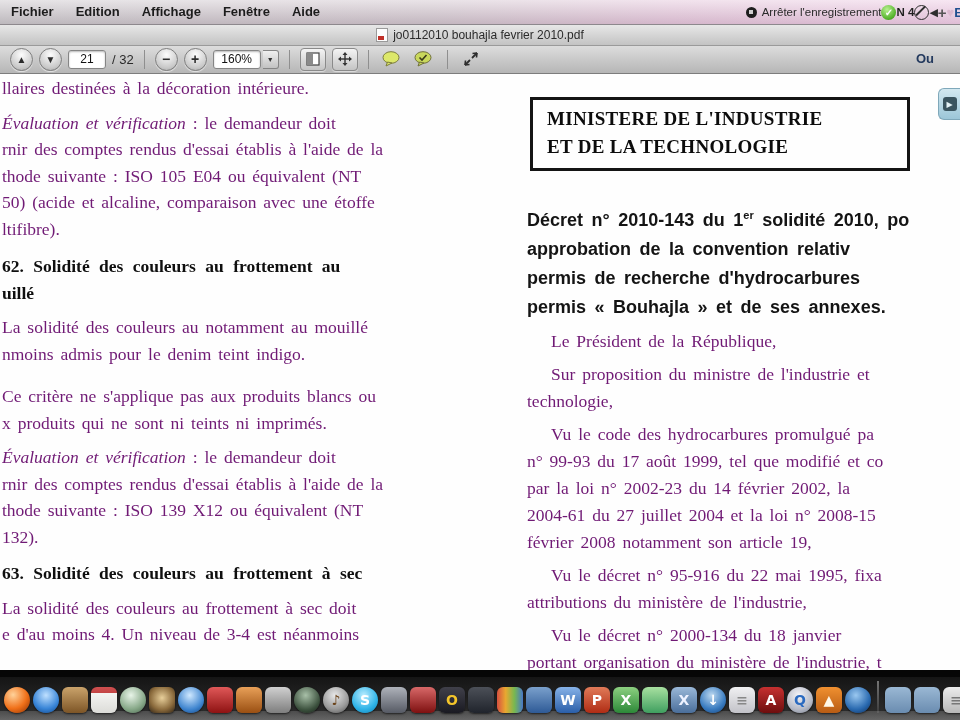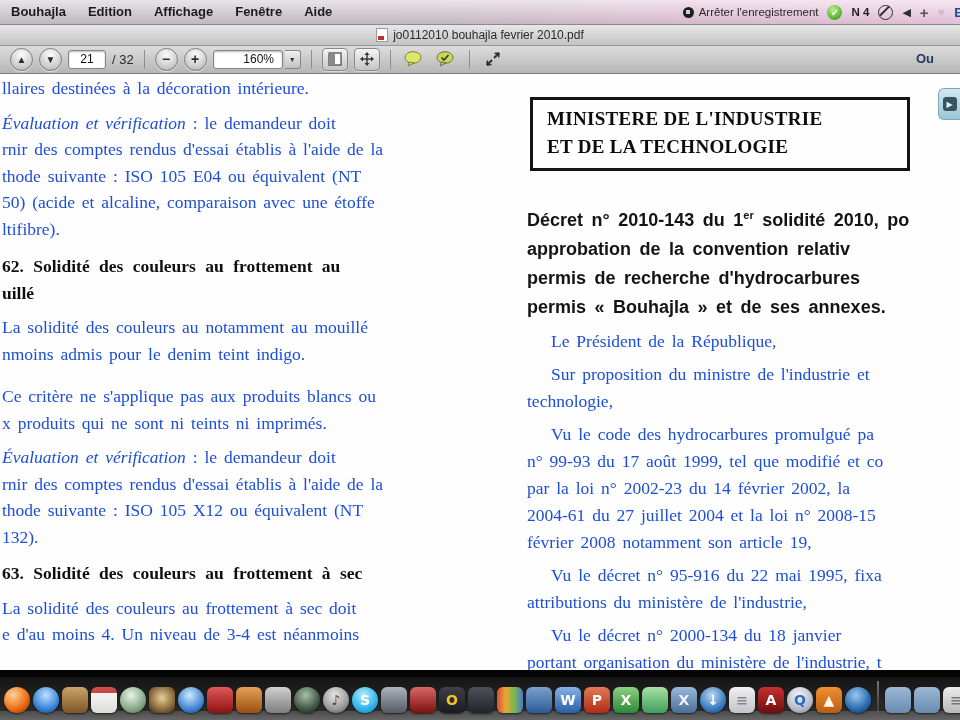--- a/index.html
+++ b/index.html
@@ -3,21 +3,21 @@
 <meta charset="utf-8">
 <style>
   html,body{margin:0;padding:0;width:960px;height:720px;overflow:hidden;background:#000;
     font-family:"Liberation Sans",sans-serif;position:relative;}
   
   #menubar{position:absolute;top:0;left:0;right:0;height:24px;
     background:linear-gradient(180deg,rgba(255,255,255,.55),rgba(0,0,0,.06)),
                linear-gradient(90deg,#c9c4c9 0%,#cfc2cb 45%,#e2c2d8 70%,#edc9e3 100%);
     border-bottom:1px solid #8d888d;display:flex;align-items:center;z-index:30;}
   .menu-item{padding:0 11px;font-size:13px;font-weight:bold;color:#1c1c1c;line-height:24px;}
-  #menubar-right{margin-left:auto;display:flex;align-items:center;gap:9px;padding-right:2px;}
+  #menubar-right{margin-left:auto;display:flex;align-items:center;padding-right:2px;}
   #rec-group{display:flex;align-items:center;gap:5px;}
   .rec-stop{width:11px;height:11px;border-radius:50%;background:#1e1e1e;
     display:inline-flex;align-items:center;justify-content:center;}
   .rec-stop i{width:4px;height:4px;background:#cfcfcf;display:block;}
   #rec-label{font-size:11.5px;color:#2a2a2a;}
   .mb-check{width:15px;height:15px;border-radius:50%;
     background:radial-gradient(circle at 40% 30%,#b8f090,#57b52e 65%,#2d7a12);
     color:#fff;font-size:10px;font-weight:bold;display:flex;align-items:center;justify-content:center;}
   .mb-n4{font-size:11.5px;font-weight:bold;color:#1f1f1f;}
   .mb-slash{width:13px;height:13px;border:1.6px solid #2e2e2e;border-radius:50%;position:relative;}
@@ -43,41 +43,41 @@
     font-size:10px;color:#2c2c2c;box-shadow:0 1px 1px rgba(255,255,255,.6);}
   .tb-btn.txt{font-size:14px;font-weight:bold;}
   .tb-btn-sq{width:24px;height:21px;border-radius:4px;flex:none;
     background:linear-gradient(180deg,#f4f4f4,#c4c4c4);border:1px solid #8a8a8a;
     display:flex;align-items:center;justify-content:center;box-shadow:0 1px 1px rgba(255,255,255,.55);}
   .tb-ghost{width:26px;height:21px;display:flex;align-items:center;justify-content:center;flex:none;}
   .tb-field{background:#fff;border:1px solid #858585;border-radius:3px;height:17px;
     font-size:12px;text-align:center;color:#111;box-shadow:inset 0 1px 2px rgba(0,0,0,.28);
     font-family:"Liberation Sans",sans-serif;padding:0;}
   #page-field{width:36px;text-align:center;}
-  #zoom-field{width:46px;display:flex;align-items:center;justify-content:center;padding-left:22px;}
+  #zoom-field{width:46px;display:flex;align-items:center;justify-content:center;}
   #zoom-drop{width:15px;height:17px;border:1px solid #858585;border-left:none;border-radius:0 3px 3px 0;
     margin-left:-4px;background:linear-gradient(180deg,#f0f0f0,#c2c2c2);
     display:flex;align-items:center;justify-content:center;font-size:7px;color:#333;}
   .tb-sep{width:1px;height:19px;background:#8f8f8f;margin:0 4px;flex:none;}
   .tb-label{font-size:13px;color:#2a2a2a;}
   #tools-label{position:absolute;right:26px;top:6px;font-size:13px;font-weight:bold;color:#243a5e;}
   
   #sidetab{position:absolute;right:0;top:88px;width:21px;height:30px;z-index:27;
     background:linear-gradient(180deg,#d2e8f0,#9cc6d8);border:1px solid #7fa8ba;border-right:none;
     border-radius:6px 0 0 6px;display:flex;align-items:center;justify-content:center;}
   .sidetab-glyph{width:14px;height:14px;background:#3a545f;border-radius:3px;color:#e4f2f6;
     font-size:8px;display:flex;align-items:center;justify-content:center;}
   
   #page{position:absolute;top:73px;left:0;width:960px;height:597px;background:#fefefe;overflow:hidden;}
   .col-left{position:absolute;left:2px;top:2px;width:470px;overflow:hidden;}
   .col-right{position:absolute;left:527px;top:0;width:440px;}
   .block{margin:0;}
   .line{white-space:nowrap;}
   .serif .line{font-family:"Liberation Serif","DejaVu Serif",serif;font-size:17.5px;line-height:26.5px;
-    color:#1d4ed8;word-spacing:2.5px;}
+    color:#701a75;word-spacing:2.5px;}
   .col-right .serif .line{line-height:27px;}
   .heading .line{font-weight:bold;word-spacing:5px;color:#0f0f0f;}
   .sans-bold .line{font-family:"Liberation Sans",sans-serif;font-weight:bold;font-size:18px;
     line-height:29px;color:#141414;word-spacing:3.5px;}
   .it{font-style:italic;}
   .sup{vertical-align:super;font-size:11px;}
   .ind{padding-left:24px;}
   #min-box{margin-top:24px;margin-left:3px;width:352px;border:3px solid #141414;
     padding:5px 8px 7px 14px;font-family:"Liberation Serif","DejaVu Serif",serif;font-weight:bold;
     font-size:19px;line-height:28px;letter-spacing:.3px;color:#0c0c0c;}
@@ -94,21 +94,21 @@
   .dock-icon.circle{border-radius:50%;}
   .dock-glyph{position:absolute;inset:0;display:flex;align-items:center;justify-content:center;
     font-size:14px;font-weight:bold;font-family:"DejaVu Sans",sans-serif;}
   .dock-sep{width:2px;height:32px;flex:none;margin:0 3px;
     background:linear-gradient(180deg,rgba(255,255,255,.4),rgba(255,255,255,.08));}
 </style>
 </head>
 <body>
 
 <div id="menubar">
-  <span id="menu-items"><span class="menu-item">Bouhajla</span><span class="menu-item">Edition</span><span class="menu-item">Affichage</span><span class="menu-item">Fenêtre</span><span class="menu-item">Aide</span></span>
+  <span id="menu-items"><span class="menu-item">Fichier</span><span class="menu-item">Edition</span><span class="menu-item">Affichage</span><span class="menu-item">Fenêtre</span><span class="menu-item">Aide</span></span>
   <span id="menubar-right">
     <span id="rec-group">
       <span class="rec-stop">
           <i></i>
         </span>
       <span id="rec-label">Arrêter l'enregistrement</span>
     </span>
     <span class="mb-check">✓</span>
     <span class="mb-n4">N 4</span>
     <span class="mb-slash">
@@ -194,21 +194,21 @@
         <div class="line"><span>La solidité des couleurs au notamment au mouillé</span></div>
         <div class="line"><span>nmoins admis pour le denim teint indigo.</span></div>
       </div>
       <div class="block serif" style="margin-top: 16px;">
         <div class="line"><span>Ce critère ne s'applique pas aux produits blancs ou</span></div>
         <div class="line"><span>x produits qui ne sont ni teints ni imprimés.</span></div>
       </div>
       <div class="block serif" style="margin-top: 8px;">
         <div class="line"><span class="it">Évaluation et vérification</span><span> : le demandeur doit</span></div>
         <div class="line"><span>rnir des comptes rendus d'essai établis à l'aide de la</span></div>
-        <div class="line"><span>thode suivante : ISO 105 X12 ou équivalent (NT</span></div>
+        <div class="line"><span>thode suivante : ISO 139 X12 ou équivalent (NT</span></div>
         <div class="line"><span>132).</span></div>
       </div>
       <div class="block serif heading" style="margin-top: 10px;">
         <div class="line"><span>63. Solidité des couleurs au frottement à sec</span></div>
       </div>
       <div class="block serif" style="margin-top: 8px;">
         <div class="line"><span>La solidité des couleurs au frottement à sec doit</span></div>
         <div class="line"><span>e d'au moins 4. Un niveau de 3-4 est néanmoins</span></div>
       </div>
     </div>

